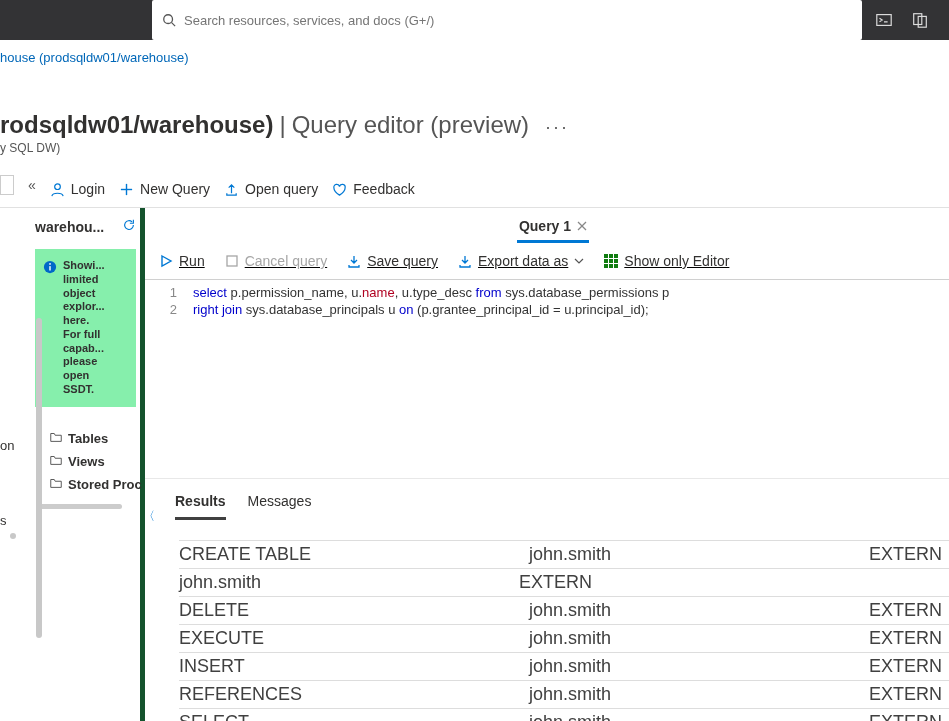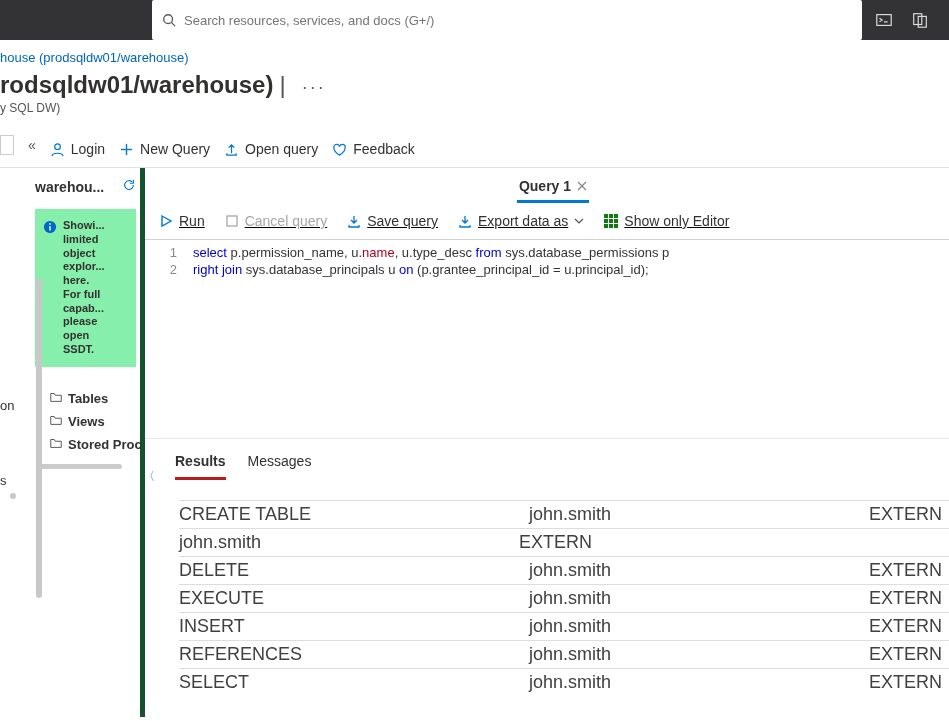--- a/index.html
+++ b/index.html
@@ -9,21 +9,21 @@
   .search-wrap { margin-left: 140px; flex: 0 0 710px; height: 40px; background: #fff; display: flex; align-items: center; padding: 0 10px; border-radius: 2px; }
   .search-wrap svg { width: 14px; height: 14px; color: #555; margin-right: 8px; }
   .search-input { flex: 1; border: none; font-size: 13px; color: #333; outline: none; background: transparent; }
   .topbar-icons { margin-left: auto; display: flex; gap: 18px; padding-right: 8px; }
   .topbar-icons .icon { width: 18px; height: 18px; color: #ddd; }
 
   .breadcrumb { padding: 10px 0 4px 0; font-size: 13px; color: #0067b8; }
   .breadcrumb a { color: #0067b8; text-decoration: none; }
 
   .title-row { display: flex; align-items: baseline; gap: 6px; padding: 2px 0 2px 0; }
-  .title-main { font-size: 24px; font-weight: 600; color: #323130; }
+  .title-main { font-size: 24px; font-weight: 600; color: #323130; margin-top: 40px; }
   .title-sub  { font-size: 24px; font-weight: 400; color: #555; }
   .title-dots { font-size: 18px; color: #555; padding-left: 10px; letter-spacing: 2px; }
   .subtitle   { font-size: 12px; color: #555; padding-bottom: 10px; }
 
   .toolbar { display: flex; align-items: center; gap: 14px; padding: 8px 0 10px 0; border-bottom: 1px solid #e1e1e1; }
   .toolbar .pinbox { width: 14px; height: 20px; border: 1px solid #ccc; }
   .toolbar .collapse { color: #555; font-size: 14px; }
   .tbtn { display: inline-flex; align-items: center; gap: 6px; font-size: 14px; color: #323130; cursor: pointer; margin-top: 8px; }
   .tbtn svg { width: 15px; height: 15px; color: #0078d4; }
   .tbtn.heart svg { color: #0078d4; }
@@ -68,21 +68,21 @@
   .grid-icon span { background: #107c10; width:4px; height:4px; }
 
   .code-area { border-top: 1px solid #d0d0d0; border-bottom: 1px solid #e8e8e8; flex: 0 0 200px; display:flex; font-family: Consolas, Menlo, monospace; font-size: 13px; background:#fff; overflow:hidden; }
   .gutter { width: 42px; text-align: right; color: #888; padding: 4px 10px 0 0; line-height: 17px; }
   .code   { flex:1; padding: 4px 0 0 6px; line-height: 17px; white-space: pre; color: #333; }
   .kw { color: #0000cc; }
   .id2 { color: #b00020; }
 
   .result-tabs { display:flex; gap: 22px; padding: 14px 30px 0 30px; font-size: 14px; }
   .rtab { padding-bottom: 8px; color:#323130; cursor:pointer; }
-  .rtab.active { font-weight:600; border-bottom: 3px solid #b91c1c; }
+  .rtab.active { font-weight:600; border-bottom: 3px solid #404040; }
 
   .table { padding: 10px 0 0 34px; font-size: 18px; color:#404040; }
   .row { display:flex; border-top:1px solid #ddd; height:28px; align-items:center; }
   .row:first-child { border-top:1px solid #ddd; margin-top:10px;}
   .c1 { flex: 0 0 350px; }
   .c2 { flex: 0 0 340px; }
   .c3 { flex: 0 0 80px; }
 </style>
 </head>
 <body>
@@ -107,20 +107,21 @@
   </div>
 </div>
 
 <div class="breadcrumb">
   <a href="#">house (prodsqldw01/warehouse)</a>
 </div>
 
 <div class="title-row">
   <span class="title-main">rodsqldw01/warehouse)</span>
   <span class="title-sub"> | </span>
+  <span class="title-sub">Query editor (preview)</span>
   <span class="title-dots">···</span>
 </div>
 <div class="subtitle">y SQL DW)</div>
 
 <div class="toolbar">
   <div class="pinbox"></div>
   <span class="collapse">«</span>
   <span class="tbtn">
     <svg viewBox="0 0 16 16" fill="none" stroke="currentColor" stroke-width="1.3">
         <circle cx="8" cy="5" r="3"></circle>

